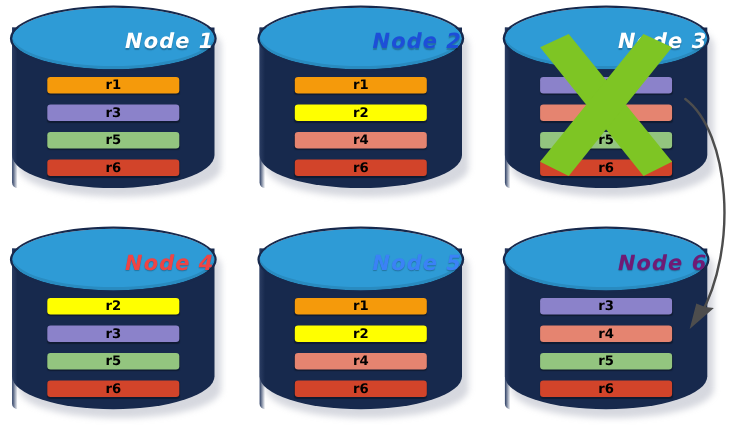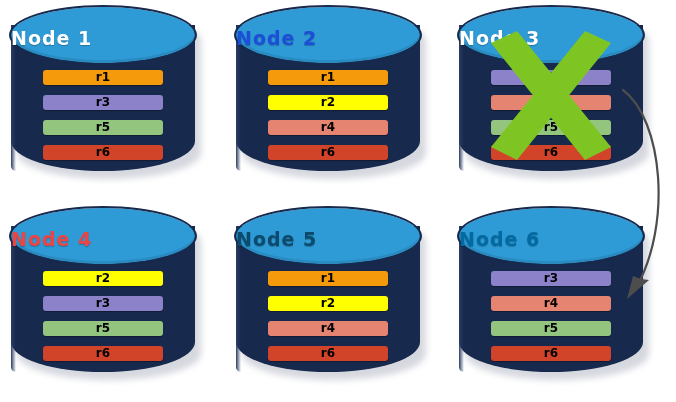--- a/index.html
+++ b/index.html
@@ -80,27 +80,28 @@
     border-radius: 50%;
     border: 2px solid #17294d;
     box-sizing: border-box;
   }
 
   .node-title {
     position: absolute;
     left: 0;
     top: 20px;
     width: 184px;
-    text-align: left;
+    text-align: right;
     color: #ffffff;
     font-size: 19px;
     font-weight: bold;
     letter-spacing: 1px;
     text-shadow: 0 1px 1px rgba(0,0,0,0.25);
     z-index: 4;
+    font-style: italic;
   }
 
   .bars {
     position: absolute;
     left: 32px;
     top: 63px;
     width: 120px;
     z-index: 3;
   }
   .bar {
@@ -208,36 +209,36 @@
       <div class="bar" style="background: rgb(210, 68, 42); color: rgb(0, 0, 0);">r6</div>
     </div>
   </div>
 
   <div class="node" style="left:236px; top:208px;">
     <div class="node-shadow"></div>
     <div class="cyl-body" style="background: rgb(23, 41, 77);"></div>
     <div class="cyl-top" style="background: rgb(46, 155, 214);">
       <div class="cyl-top-rim" style="border-color: rgb(23, 41, 77);"></div>
     </div>
-    <div class="node-title" style="color: #0c4a6e;">Node 5</div>
+    <div class="node-title" style="color: #3b82f6;">Node 5</div>
     <div class="bars">
       <div class="bar" style="background: rgb(245, 154, 11); color: rgb(0, 0, 0);">r1</div>
       <div class="bar" style="background: rgb(255, 255, 0); color: rgb(0, 0, 0);">r2</div>
       <div class="bar" style="background: rgb(229, 132, 112); color: rgb(0, 0, 0);">r4</div>
       <div class="bar" style="background: rgb(210, 68, 42); color: rgb(0, 0, 0);">r6</div>
     </div>
   </div>
 
   <div class="node" style="left:459px; top:208px;">
     <div class="node-shadow"></div>
     <div class="cyl-body" style="background: rgb(23, 41, 77);"></div>
     <div class="cyl-top" style="background: rgb(46, 155, 214);">
       <div class="cyl-top-rim" style="border-color: rgb(23, 41, 77);"></div>
     </div>
-    <div class="node-title" style="color: #0369a1;">Node 6</div>
+    <div class="node-title" style="color: #701a75;">Node 6</div>
     <div class="bars">
       <div class="bar" style="background: rgb(139, 130, 202); color: rgb(0, 0, 0);">r3</div>
       <div class="bar" style="background: rgb(229, 132, 112); color: rgb(0, 0, 0);">r4</div>
       <div class="bar" style="background: rgb(147, 197, 127); color: rgb(0, 0, 0);">r5</div>
       <div class="bar" style="background: rgb(210, 68, 42); color: rgb(0, 0, 0);">r6</div>
     </div>
   </div>
 
   <svg class="arrow-layer" viewBox="0 0 676 402">
     <path d="M 623,90 C 663,120 672,225 636,288" fill="none" stroke="#4d4d4d" stroke-width="2.2" stroke-linecap="round"></path>

